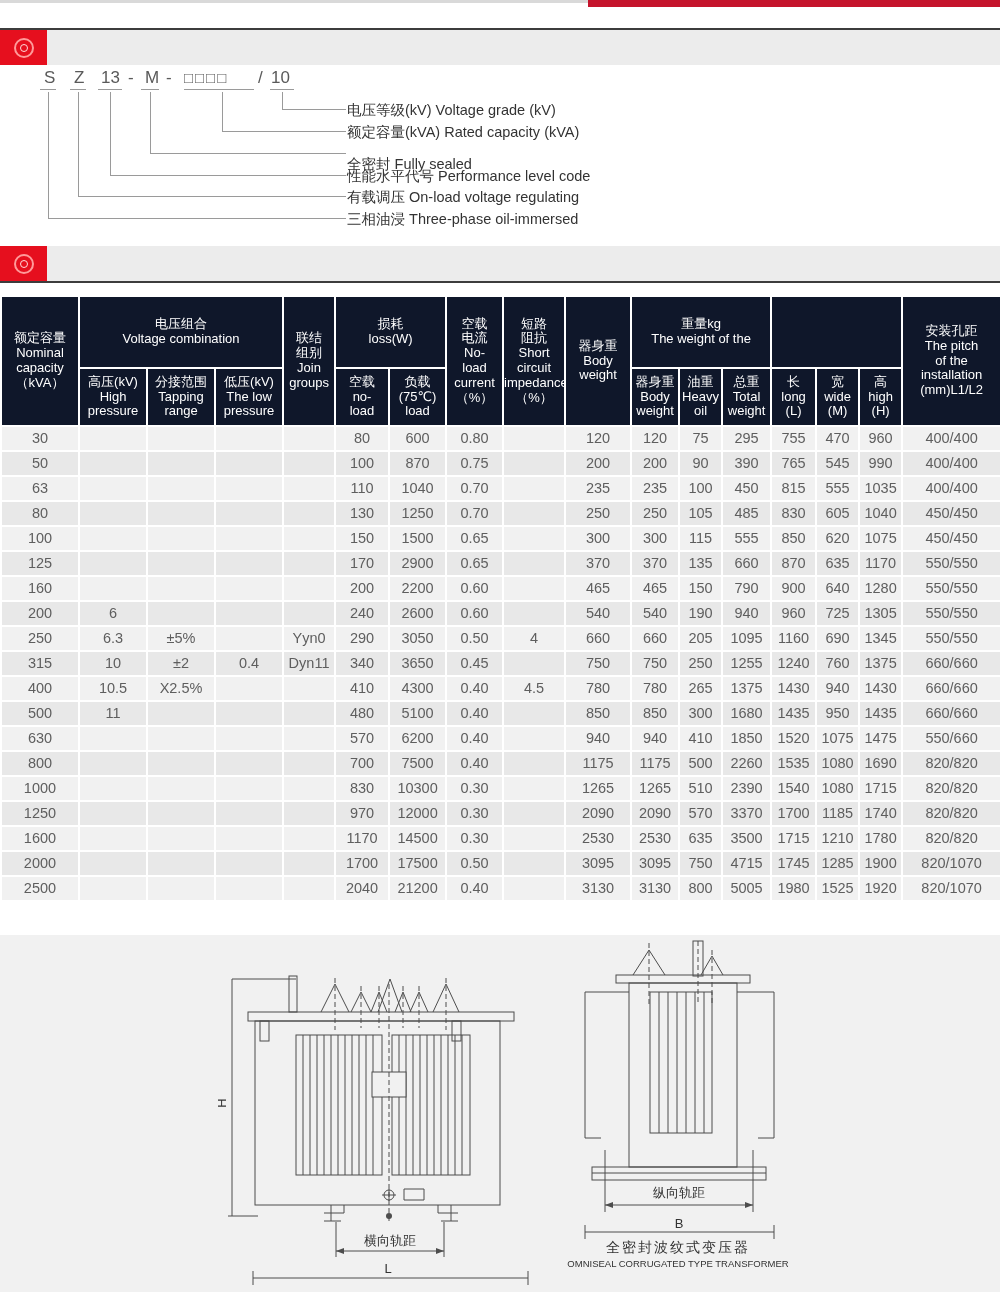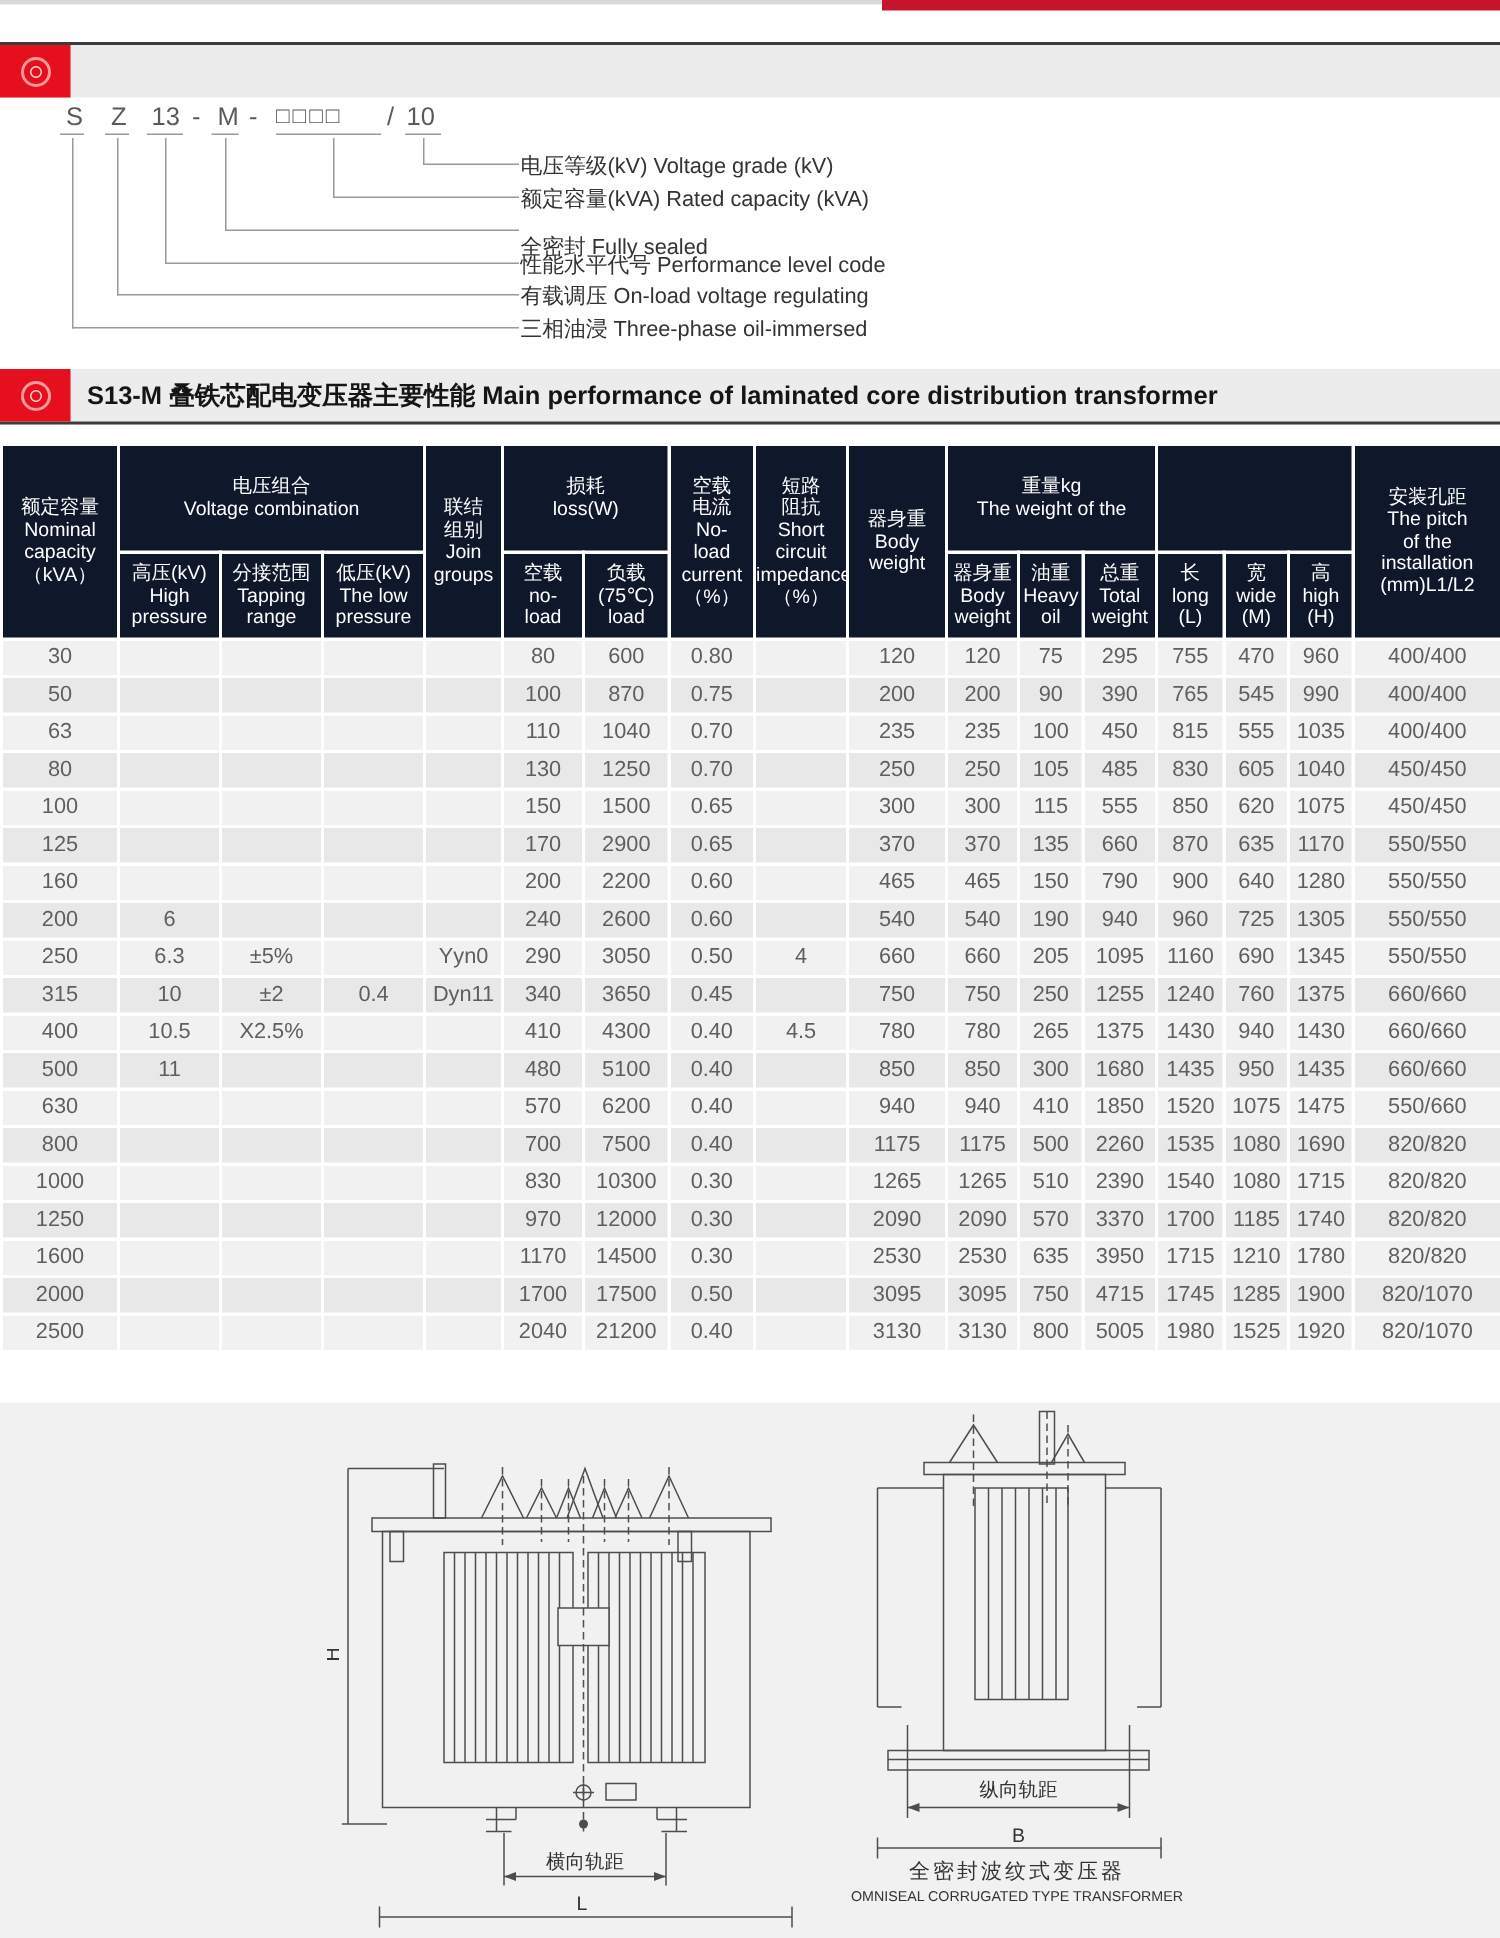--- a/index.html
+++ b/index.html
@@ -87,21 +87,20 @@
     <div class="mlabel" style="top:155px">全密封 Fully sealed</div>
     <div class="mlabel" style="top:167px">性能水平代号 Performance level code</div>
     <div class="mlabel" style="top:188px">有载调压 On-load voltage regulating</div>
     <div class="mlabel" style="top:210px">三相油浸 Three-phase oil-immersed</div>
   </div>
 
   <div class="sec" id="sec2">
     <span class="sq">
         <i></i>
       </span>
-    <span class="t" style="font-size:17px">S13-M 叠铁芯配电变压器主要性能 Main performance of laminated core distribution transformer</span>
   </div>
 
   <table class="perf">
     <colgroup>
       <col style="width:78px">
         <col style="width:68px">
         <col style="width:68px">
         <col style="width:68px">
       <col style="width:52px">
         <col style="width:54px">
@@ -502,21 +501,21 @@
           <td></td>
           <td></td>
           <td></td>
           <td>1170</td>
           <td>14500</td>
           <td>0.30</td>
           <td></td>
           <td>2530</td>
           <td>2530</td>
           <td>635</td>
-          <td>3950</td>
+          <td>3500</td>
           <td>1715</td>
           <td>1210</td>
           <td>1780</td>
           <td>820/820</td>
         </tr>
         <tr>
           <td>2000</td>
           <td></td>
           <td></td>
           <td></td>

